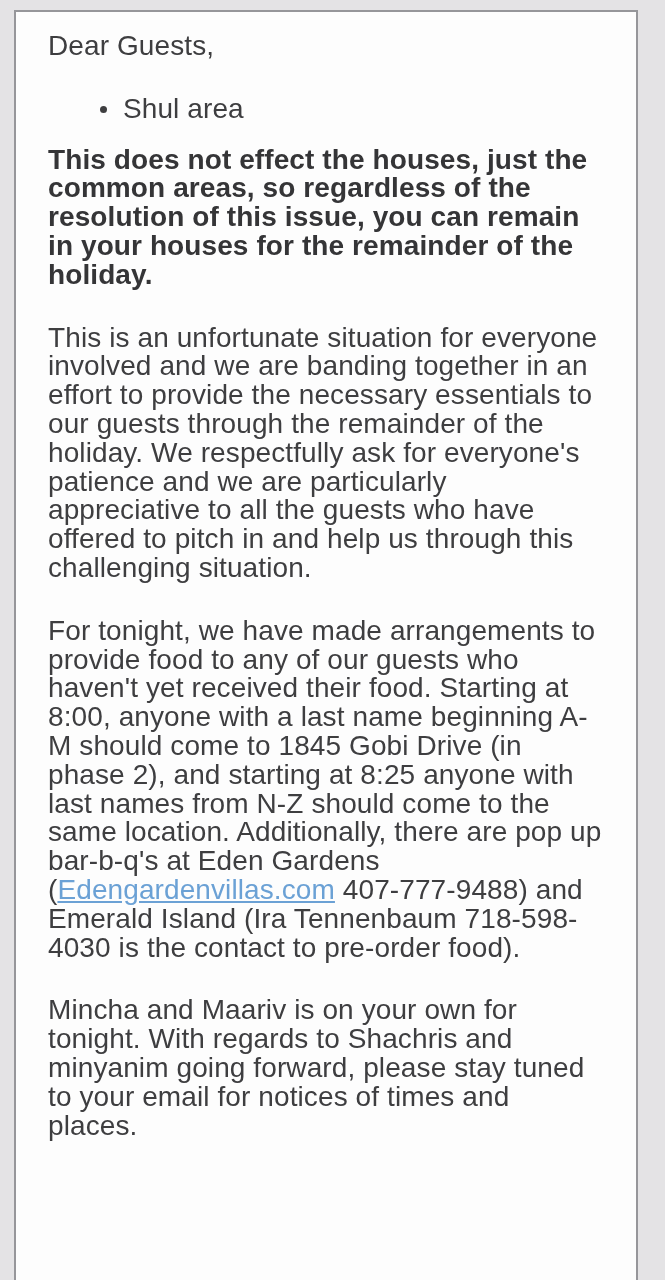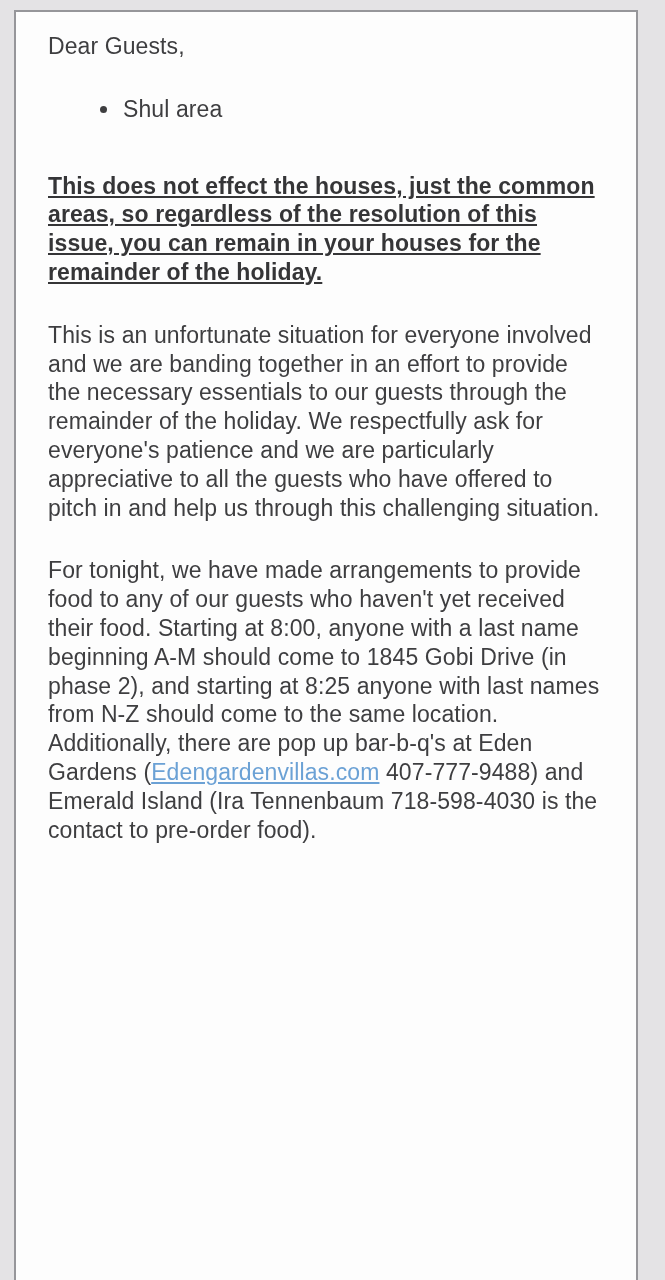--- a/index.html
+++ b/index.html
@@ -29,38 +29,37 @@
     top: 10px;
     left: 14px;
     width: 624px;
     height: 1284px; 
     background: var(--card-bg);
     border: 2px solid var(--card-border);
     padding: 20px 32px 30px 32px;
   }
   .letter {
     color: var(--body-text);
-    font-size: 23px;
+    font-size: 28px;
     line-height: 28.8px;
     letter-spacing: 0.1px;
   }
   .letter p {
     margin: 0 0 34px 0;
   }
   .letter p:last-child {
     margin-bottom: 0;
   }
   .letter p.bold {
     font-weight: 700;
     color: var(--bold-text);
-    text-decoration: underline;
   }
   .letter ul {
     list-style: none;
-    margin: 0 0 48px 0;
+    margin: 0 0 22px 0;
     padding: 0 0 0 75px;
   }
   .letter li {
     position: relative;
     line-height: 28.8px;
   }
   .letter li .dot {
     position: absolute;
     left: -23px;
     top: 11px;
@@ -84,14 +83,15 @@
 
 <div class="card">
   <div class="letter">
       <p><span>Dear Guests,</span></p>
       <ul>
         <li><span class="dot"></span><span>Shul area</span></li>
       </ul>
       <p class="bold"><span>This does not effect the houses, just the common areas, so regardless of the resolution of this issue, you can remain in your houses for the remainder of the holiday.</span></p>
       <p><span>This is an unfortunate situation for everyone involved and we are banding together in an effort to provide the necessary essentials to our guests through the remainder of the holiday. We respectfully ask for everyone's patience and we are particularly appreciative to all the guests who have offered to pitch in and help us through this challenging situation.</span></p>
       <p><span>For tonight, we have made arrangements to provide food to any of our guests who haven't yet received their food. </span><span class="u">Starting at 8:00</span><span>, anyone with a last name beginning A-M should come to 1845 Gobi Drive (in phase 2), and </span><span class="u">starting at 8:25</span><span> anyone with last names from N-Z should come to the same location. Additionally, there are pop up bar-b-q's at Eden Gardens (</span><a class="link">Edengardenvillas.com</a><span> </span><span class="u">407-777-9488</span><span>) and Emerald Island (Ira Tennenbaum </span><span class="u">718-598-4030</span><span> is the contact to pre-order food).</span></p>
+      <p><span>Mincha and Maariv is on your own for tonight. With regards to Shachris and minyanim going forward, please stay tuned to your email for notices of times and places.</span></p>
     </div>
 </div>
 
 </body></html>

